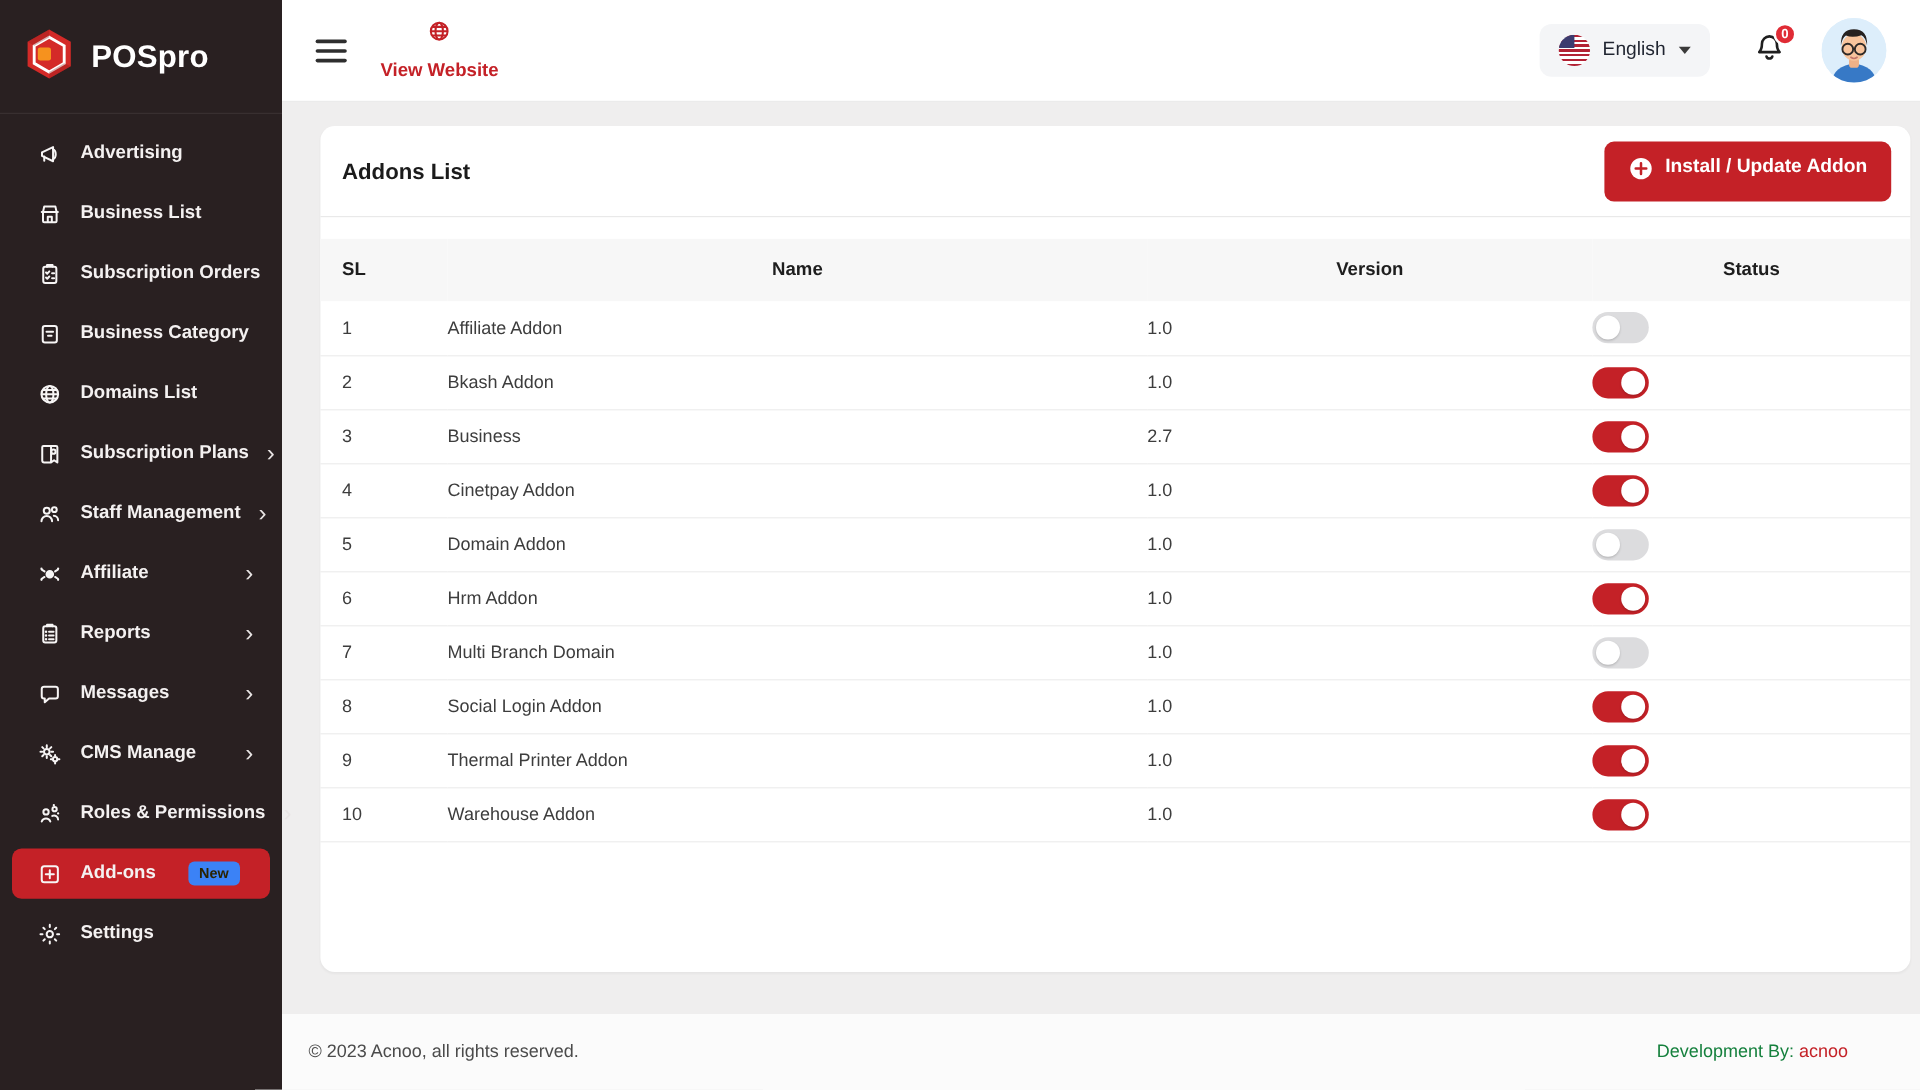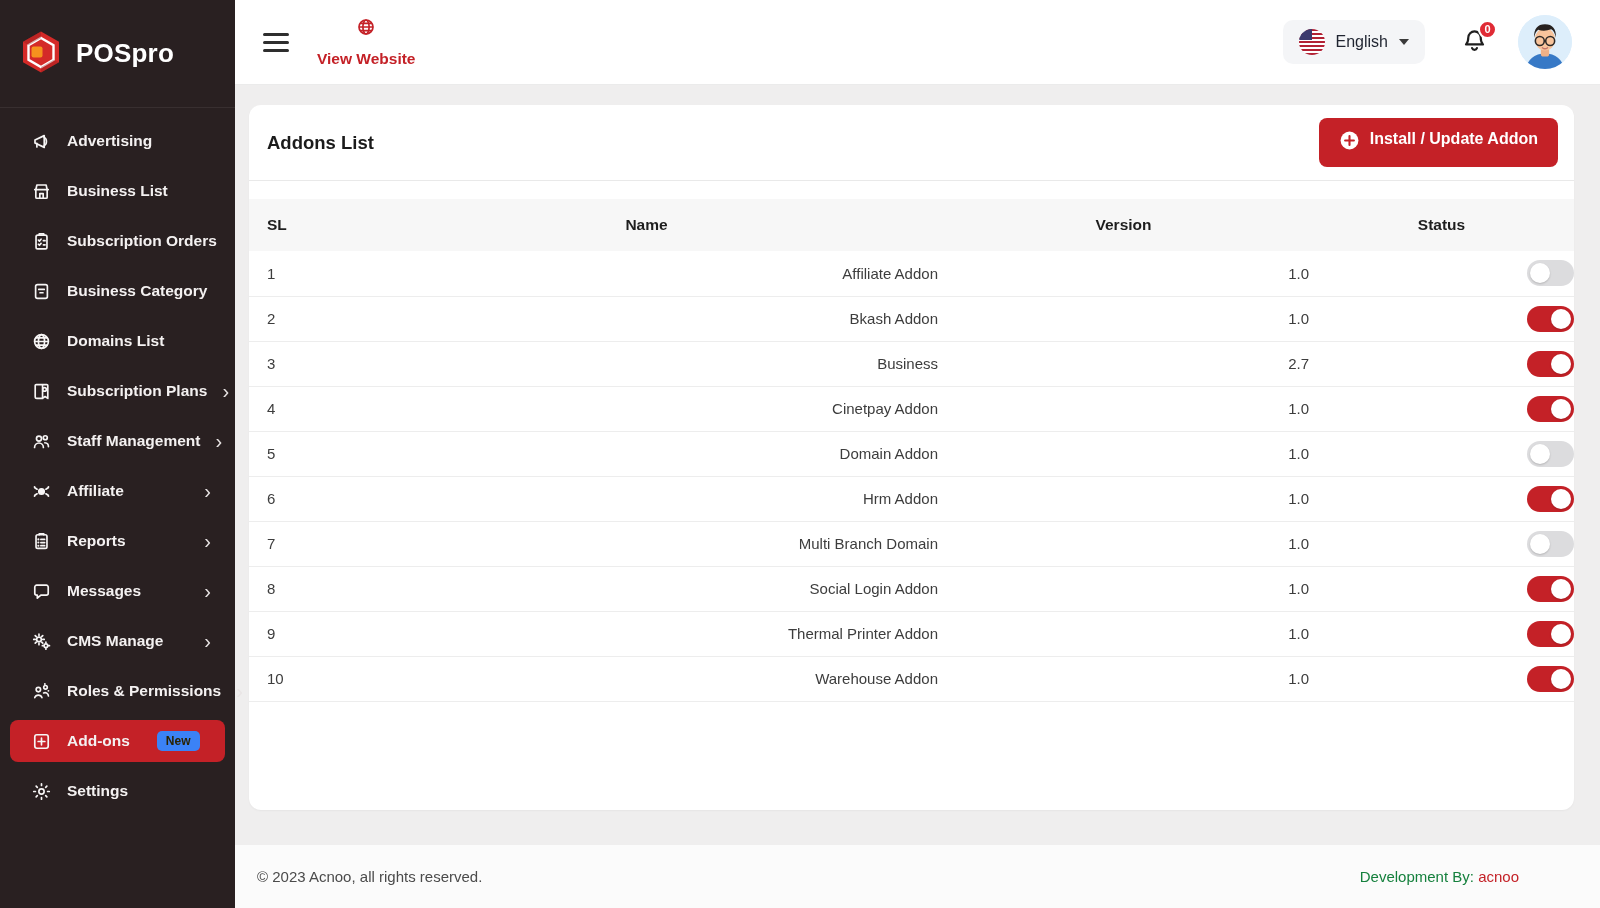--- a/index.html
+++ b/index.html
@@ -2,21 +2,21 @@
 <html><head>
 <meta charset="utf-8">
 <style>
   * { margin:0; padding:0; box-sizing:border-box; }
   html,body { width:1600px; height:908px; overflow:hidden;
     font-family:"Liberation Sans", sans-serif; background:#efeeee; }
 
   
   .sidebar { position:absolute; left:0; top:0; bottom:0; width:235px;
     background:#292021; z-index:5; }
-  .logo-row { height:108px; display:flex; align-items:center; gap:12px;
+  .logo-row { height:95px; display:flex; align-items:center; gap:12px;
     padding-left:18px; border-bottom:1px solid rgba(255,255,255,.07); }
   .logo-text { color:#fff; font-size:26px; font-weight:700; letter-spacing:.2px; }
   .nav { padding:12px 10px 0 10px; }
   .nav-item { display:flex; align-items:center; gap:15px; padding:10px 12px 10px 20px;
     margin-bottom:8px; border-radius:8px; color:#f4f1f1; font-size:15.5px;
     font-weight:600; white-space:nowrap; cursor:pointer; }
   .nav-item .ni { width:22px; height:22px; flex:0 0 22px; display:flex;
     align-items:center; justify-content:center; color:#f7f5f5; }
   .nav-item svg { width:21px; height:21px; }
   .chev { margin-left:auto; font-size:20px; line-height:14px; color:#e9e5e5;
@@ -46,51 +46,51 @@
   .bell-wrap { position:relative; margin-left:36px; cursor:pointer; color:#1f1f1f; }
   .bell-badge { position:absolute; top:-7px; right:-9px; min-width:19px; height:19px;
     background:#e02b35; color:#fff; border-radius:50%; font-size:11px; font-weight:700;
     display:flex; align-items:center; justify-content:center; border:2px solid #fff; }
   .avatar { margin-left:30px; width:54px; height:54px; border-radius:50%;
     overflow:hidden; cursor:pointer; background:#ddeefb; }
 
   
   .main { position:absolute; left:235px; top:85px; right:0; bottom:63px;
     background:#efeeee; }
-  .card { position:absolute; left:14px; top:20px; width:1325px; height:705px;
+  .card { position:absolute; left:32px; top:20px; width:1325px; height:705px;
     background:#fff; border-radius:12px; box-shadow:0 1px 2px rgba(0,0,0,.04); }
   .card-head { display:flex; align-items:center; justify-content:space-between;
     height:76px; padding:0 16px 0 18px; border-bottom:1px solid #e9e9e9; }
   .card-title { font-size:18.5px; font-weight:700; color:#1b1b1b; }
   .install-btn { display:flex; align-items:flex-start; gap:10px; background:#c42127;
     color:#fff; border:none; border-radius:8px; padding:12px 20px; font-size:16px;
     font-weight:700; font-family:inherit; cursor:pointer; }
 
   .table-wrap { margin-top:18px; }
   table { width:100%; border-collapse:collapse; font-size:15px; }
   thead tr { background:#f7f7f7; }
   th { height:52px; font-size:15.5px; font-weight:700; color:#1e1e1e; text-align:center; }
   th.col-sl, td.col-sl { text-align:left; padding-left:18px; }
-  td { height:45px; text-align:right; color:#3d3d3d; border-bottom:1px solid #ededed; }
+  td { height:45px; text-align:left; color:#3d3d3d; border-bottom:1px solid #ededed; }
   tbody tr:first-child td { border-top:none; }
 
   
   .toggle { display:inline-block; position:relative; width:47px; height:26px;
     border-radius:13px; vertical-align:middle; cursor:pointer; }
   .toggle::after { content:""; position:absolute; top:3px; width:20px; height:20px;
     border-radius:50%; background:#fff; box-shadow:0 1px 2px rgba(0,0,0,.18); }
   .toggle.on { background:#c42127; }
   .toggle.on::after { right:3px; }
   .toggle.off { background:#dcdcde; }
   .toggle.off::after { left:3px; }
 
   
   .footer { position:absolute; left:235px; right:0; bottom:0; height:63px;
     background:#fbfbfb; display:flex; align-items:center; justify-content:space-between;
-    padding:0 81px 0 22px; font-size:15px; color:#4b4b4b; }
+    padding:0 60px 0 22px; font-size:15px; color:#4b4b4b; }
   .dev-by { color:#15803d; }
   .dev-link { color:#c42127; text-decoration:none; cursor:pointer; }
 </style>
 </head>
 <body>
 
 <aside class="sidebar">
   <div class="logo-row">
     <span>
       <svg width="46" height="46" viewBox="0 0 46 46">

